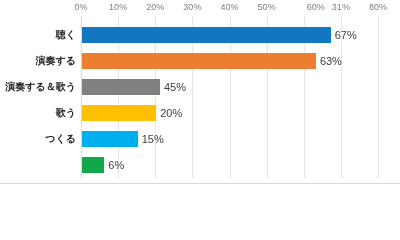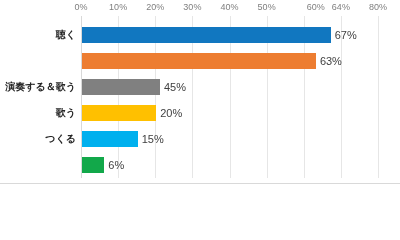--- a/index.html
+++ b/index.html
@@ -121,21 +121,21 @@
 <div id="chart-root">
 
   <div id="x-axis-labels">
       <div class="x-tick-label" style="left: 81px; color: rgb(127, 127, 127);">0%</div>
       <div class="x-tick-label" style="left: 118.125px; color: rgb(127, 127, 127);">10%</div>
       <div class="x-tick-label" style="left: 155.25px; color: rgb(127, 127, 127);">20%</div>
       <div class="x-tick-label" style="left: 192.375px; color: rgb(127, 127, 127);">30%</div>
       <div class="x-tick-label" style="left: 229.5px; color: rgb(127, 127, 127);">40%</div>
       <div class="x-tick-label" style="left: 266.625px; color: rgb(127, 127, 127);">50%</div>
       <div class="x-tick-label" style="left: 303.75px; color: rgb(127, 127, 127); padding-left: 24px;">60%</div>
-      <div class="x-tick-label" style="left: 340.875px; color: rgb(127, 127, 127);">64%</div>
+      <div class="x-tick-label" style="left: 340.875px; color: rgb(127, 127, 127);">31%</div>
       <div class="x-tick-label" style="left: 378px; color: rgb(127, 127, 127);">80%</div>
     </div>
 
   <div id="plot-area">
     <div id="gridlines-layer">
         <div class="gridline" style="left: 37.125px; background: rgb(230, 230, 230);"></div>
         <div class="gridline" style="left: 74.25px; background: rgb(230, 230, 230);"></div>
         <div class="gridline" style="left: 111.375px; background: rgb(230, 230, 230);"></div>
         <div class="gridline" style="left: 148.5px; background: rgb(230, 230, 230);"></div>
         <div class="gridline" style="left: 185.625px; background: rgb(230, 230, 230);"></div>
@@ -167,18 +167,19 @@
         </div>
         <div class="bar-row" style="top: 141px;">
           <div class="bar" style="width: 22.275px; background: rgb(18, 168, 74);"></div>
           <div class="bar-value" style="left: 23.275px; color: rgb(64, 64, 64);">6%</div>
         </div>
       </div>
   </div>
 
   <div id="category-labels">
       <div class="cat-label" style="top: 11px; color: rgb(38, 38, 38);">聴く</div>
+      <div class="cat-label" style="top: 37px; color: rgb(38, 38, 38);">演奏する</div>
       <div class="cat-label" style="top: 63px; color: rgb(38, 38, 38);">演奏する＆歌う</div>
       <div class="cat-label" style="top: 89px; color: rgb(38, 38, 38);">歌う</div>
       <div class="cat-label" style="top: 115px; color: rgb(38, 38, 38);">つくる</div>
     </div>
 
 </div>
 
 </body></html>

